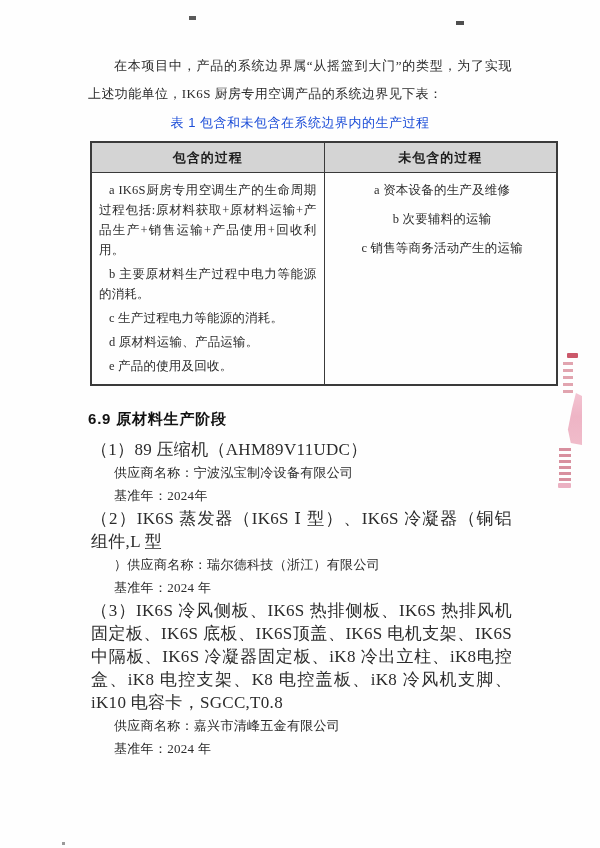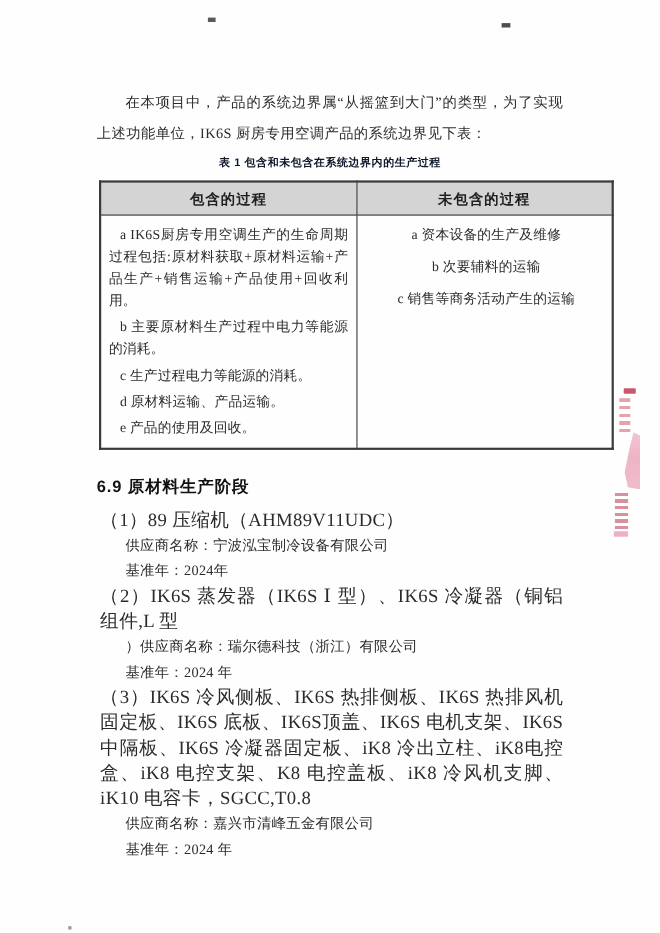--- a/index.html
+++ b/index.html
@@ -12,41 +12,41 @@
     position: relative;
     width: 600px;
     height: 848px;
     background: #fefefe;
     overflow: hidden;
     color: #262626;
   }
   .content {
     position: absolute;
     left: 88px;
-    top: 79px;
+    top: 52px;
     width: 424px;
   }
   
   .intro {
     margin: 0;
     font-size: 13px;
     line-height: 28px;
     text-align: justify;
     text-indent: 2em;
     letter-spacing: 0.4px;
     color: #2b2b2b;
   }
   
   .caption {
     margin: 6px 0 0 0;
     text-align: center;
     font-family: "Liberation Sans", "DejaVu Sans", sans-serif;
-    font-weight: bold;
-    font-size: 10px;
-    color: #0f172a;
+    font-weight: normal;
+    font-size: 13px;
+    color: #1d4ed8;
     letter-spacing: 0.5px;
   }
   
   table.boundary {
     margin-top: 9px;
     margin-left: 2px;
     width: 468px;
     border-collapse: collapse;
     table-layout: fixed;
     border: 2px solid #3a3a3a;

